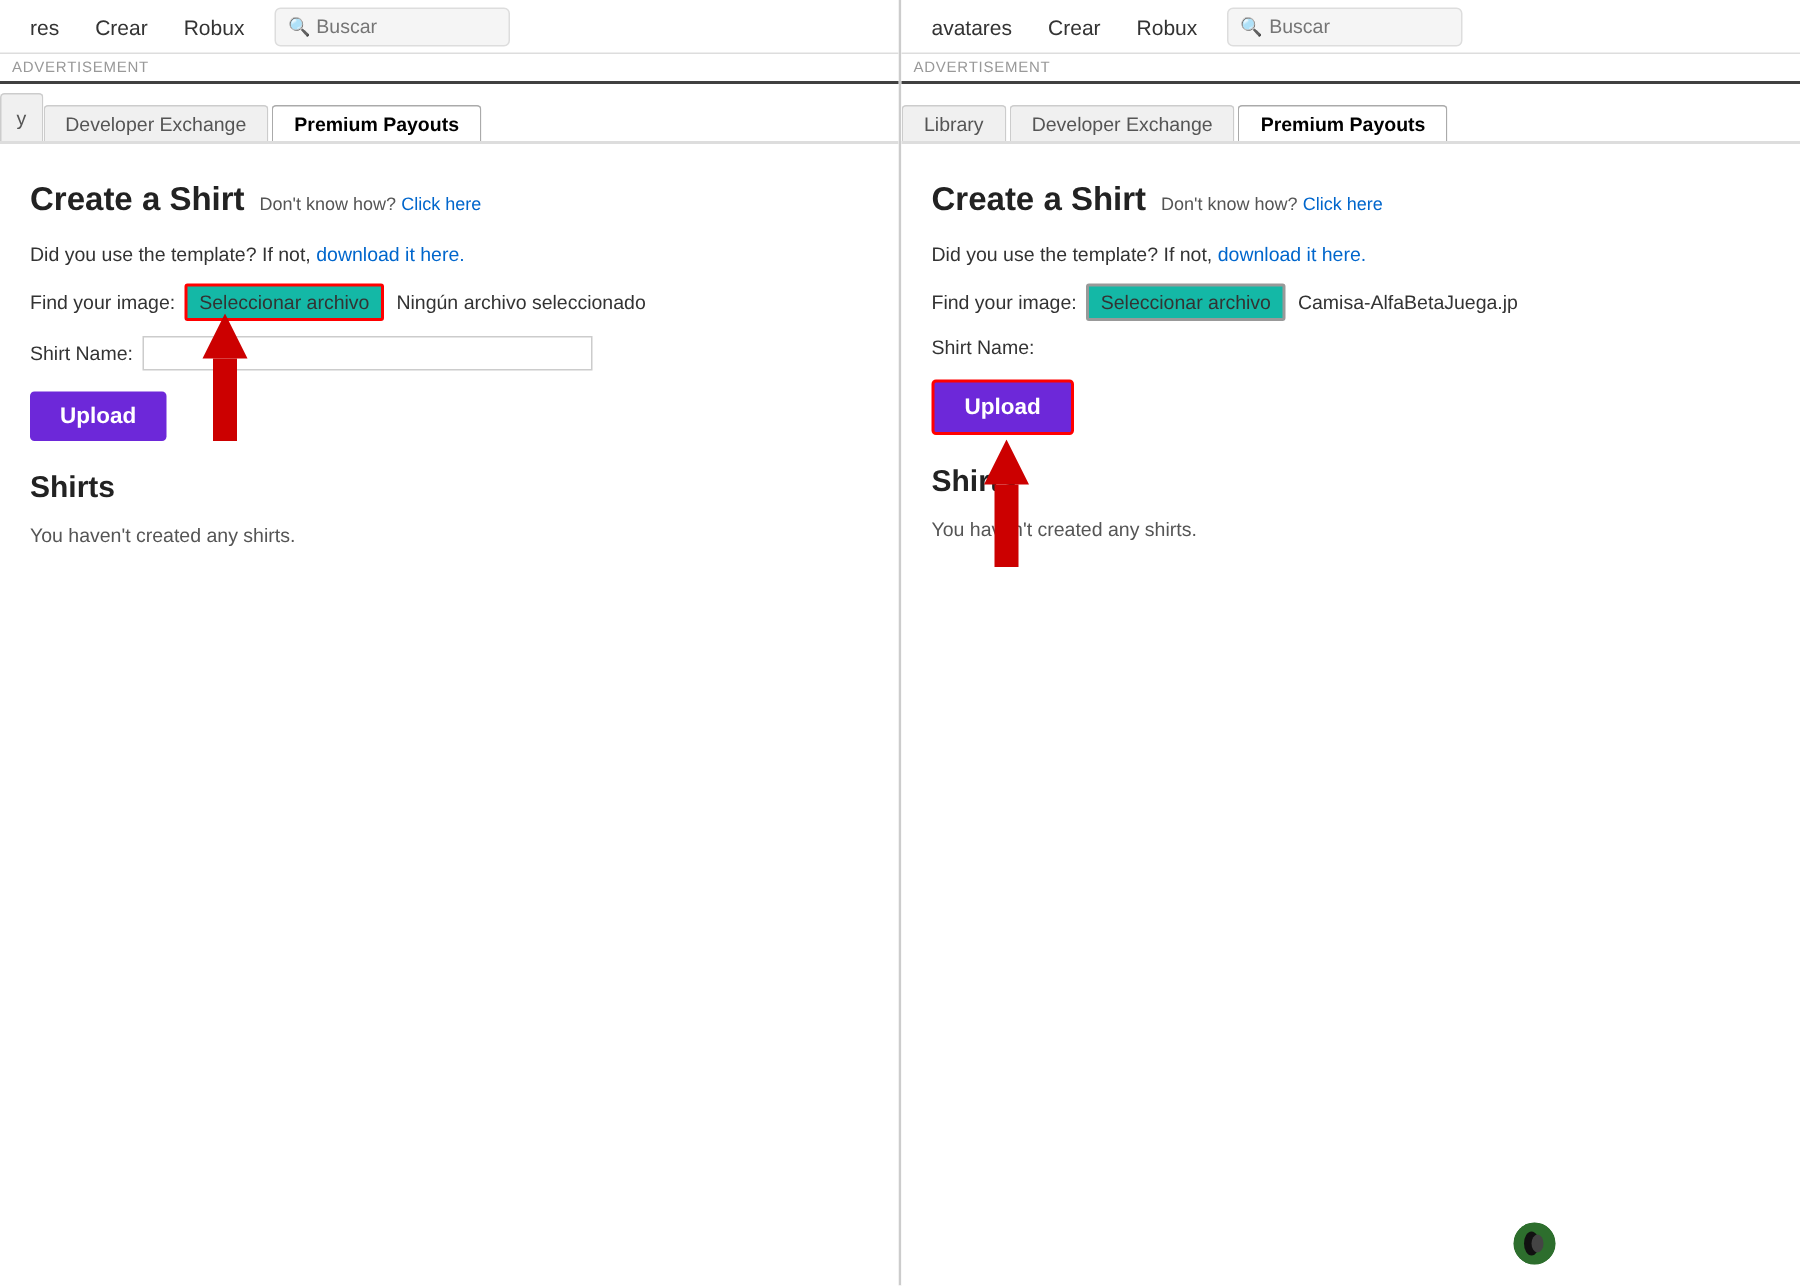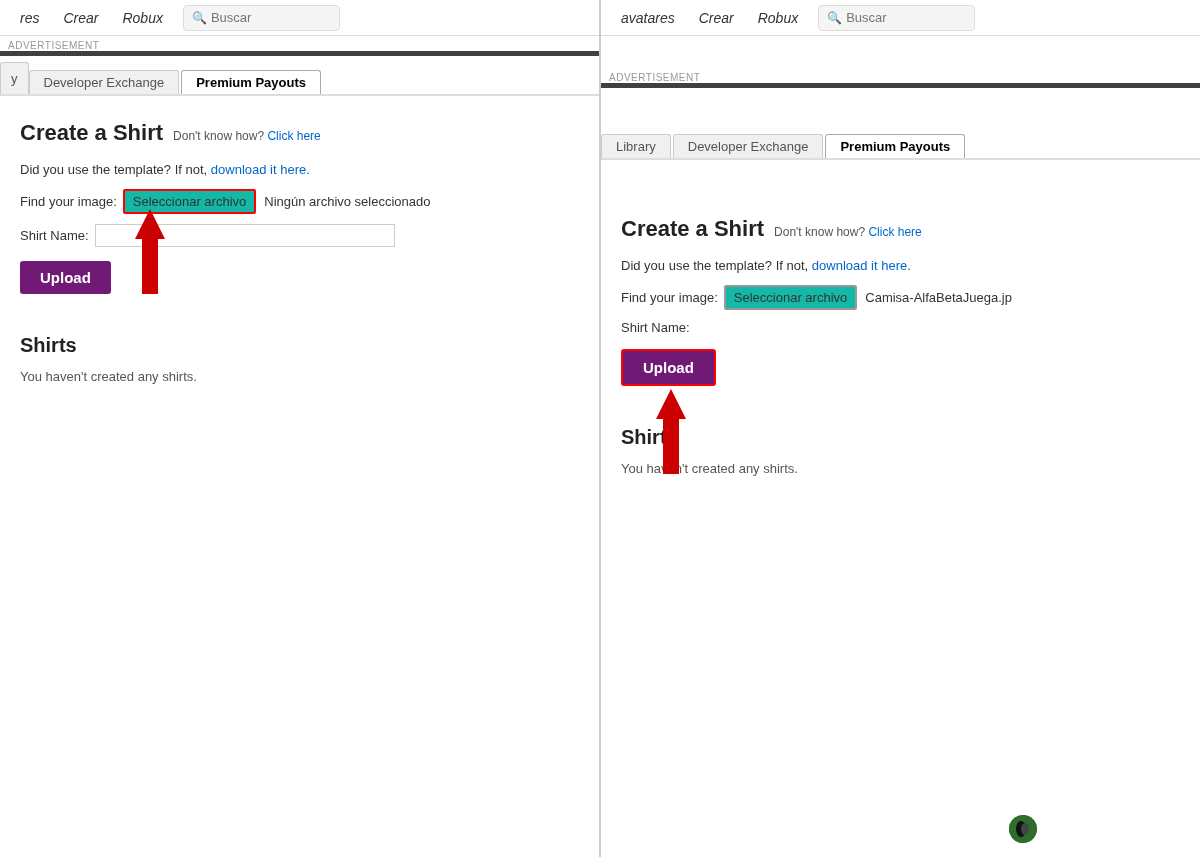--- a/index.html
+++ b/index.html
@@ -19,41 +19,39 @@
 
     .panel {
       flex: 1;
       display: flex;
       flex-direction: column;
       border-right: 1px solid #ccc;
       background: #fff;
     }
     .panel:last-child {
       border-right: none;
-      gap: 32px;
     }
 
     
     .nav-bar {
       display: flex;
       align-items: center;
       padding: 0 8px;
       height: 36px;
       background: #fff;
       border-bottom: 1px solid #ddd;
     }
     .nav-item {
       padding: 0 12px;
       height: 36px;
       line-height: 36px;
       font-size: 14px;
       color: #333;
       cursor: pointer;
       white-space: nowrap;
-      font-style: italic;
     }
     .nav-search {
       display: flex;
       align-items: center;
       margin-left: 8px;
       background: #f5f5f5;
       border: 1px solid #ddd;
       border-radius: 4px;
       padding: 0 8px;
       height: 26px;
@@ -72,21 +70,21 @@
       font-size: 12px;
     }
 
     
     .ad-bar {
       background: #fff;
       padding: 2px 8px;
       font-size: 10px;
       color: #999;
       letter-spacing: 0.5px;
-      border-bottom: 5px solid #404040;
+      border-bottom: 2px solid #404040;
       height: 20px;
       line-height: 16px;
     }
 
     
     .tabs-bar {
       display: flex;
       align-items: flex-end;
       padding: 0 0 0 0;
       background: #fff;
@@ -193,29 +191,28 @@
     }
     .shirt-name-input-filled {
       border: 1px solid #ccc;
       padding: 3px 6px;
       font-size: 13px;
       width: 260px;
       outline: none;
     }
 
     .upload-btn {
-      background: #701a75;
+      background: #6d28d9;
       color: #fff;
       border: none;
       padding: 8px 20px;
       font-size: 15px;
       font-weight: bold;
       cursor: pointer;
       border-radius: 3px;
-      margin-bottom: 20px;
       display: inline-block;
     }
     .upload-btn.highlighted {
       border: 2px solid #ff0000;
     }
 
     .shirts-heading {
       font-size: 20px;
       font-weight: bold;
       color: #222;

